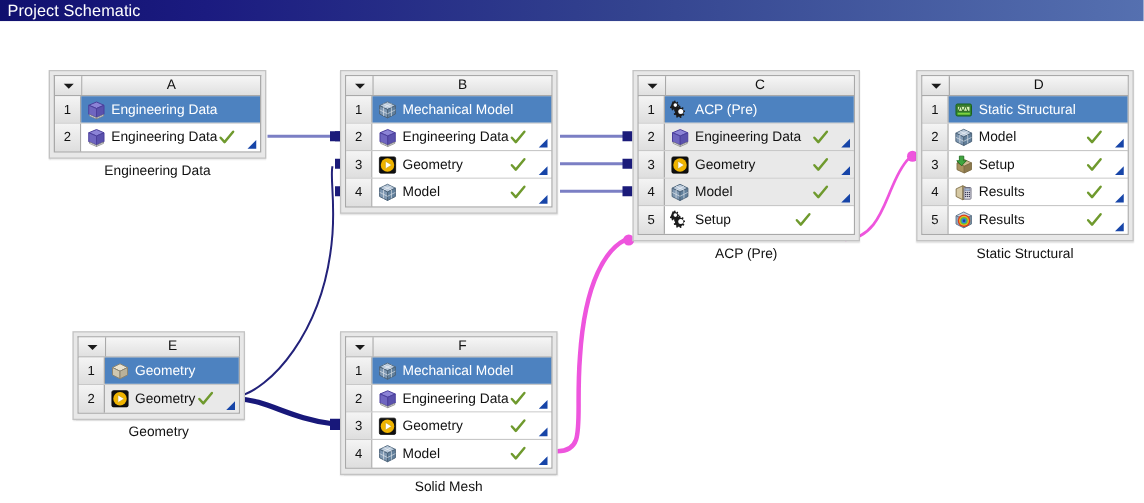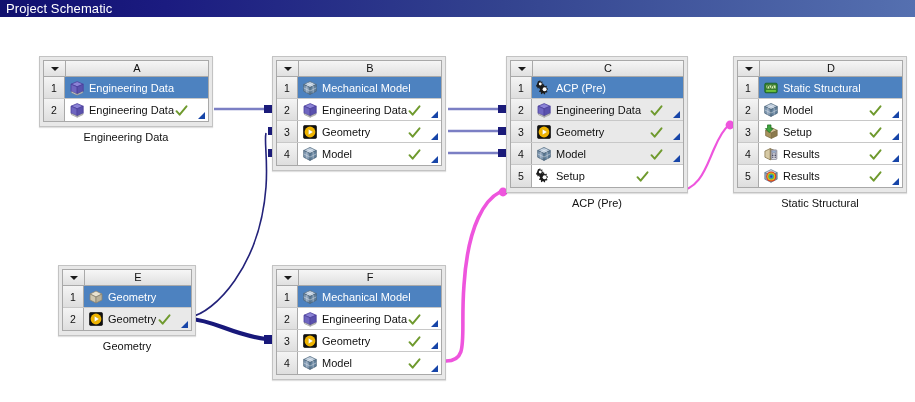--- a/index.html
+++ b/index.html
@@ -617,17 +617,18 @@
                     </svg></span>
           <span class="lbl">Model</span>
           <span class="state"><svg viewBox="0 0 14 14" width="13" height="13">
                       <path d="M1.6 7.2 L5.0 11.0 L12.4 2.0" fill="none" stroke="#6f9a2e" stroke-width="2.1" stroke-linecap="round" stroke-linejoin="round"></path>
                     </svg></span>
                   <span class="corner"></span>
         </div>
       </div>
             </div>
     </div>
+    <div class="sys-caption">Solid Mesh</div>
         </div>
       </div>
 
   </div>
 </div>
 
 </body></html>

